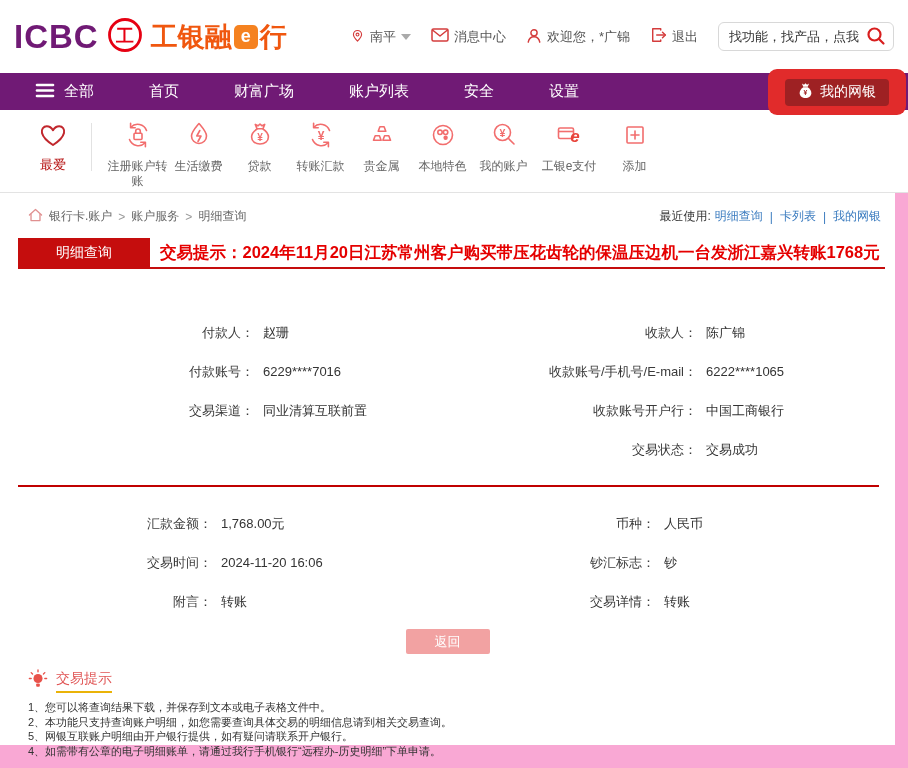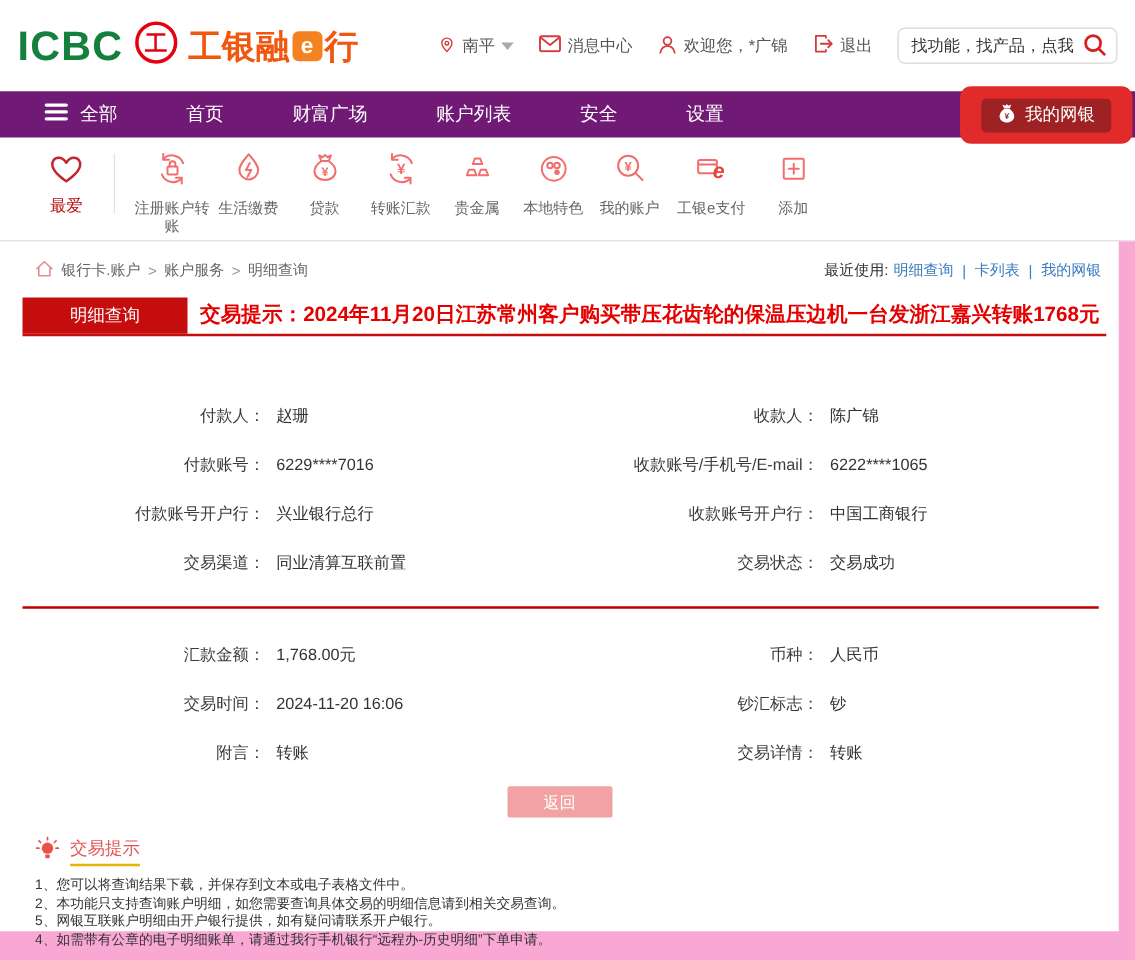--- a/index.html
+++ b/index.html
@@ -2,21 +2,21 @@
 <html><head>
 <meta charset="utf-8">
 <style>
   * { box-sizing: border-box; margin: 0; padding: 0; }
   html,body { width: 908px; height: 768px; overflow: hidden; }
   body { font-family: "Liberation Sans", "DejaVu Sans", sans-serif; background: #fff; }
 
   
   .header { height: 73px; display: flex; align-items: center; padding: 0 14px; background: #fff; }
   .logo { display: flex; align-items: center; gap: 8px; }
-  .logo-icbc { font-size: 33px; font-weight: bold; color: #15803d; letter-spacing: 1px; }
+  .logo-icbc { font-size: 33px; font-weight: bold; color: #701a75; letter-spacing: 1px; }
   .brand { font-size: 27px; font-weight: bold; color: #f0570f; display: flex; align-items: center; gap: 2px; }
   .brand .ebox { display: inline-flex; align-items: center; justify-content: center; width: 24px; height: 24px; background: #f58220; color: #fff; border-radius: 5px; font-size: 18px; }
   .header-right { margin-left: auto; display: flex; align-items: center; gap: 20px; font-size: 13px; color: #555; }
   .hitem { display: flex; align-items: center; gap: 5px; cursor: pointer; white-space: nowrap; }
   .caret-down { width: 0; height: 0; border-left: 5px solid transparent; border-right: 5px solid transparent; border-top: 6px solid #aaa; }
   .searchwrap { position: relative; }
   .searchwrap input { width: 176px; height: 29px; border: 1px solid #d8d8d8; border-radius: 6px; padding: 0 32px 0 10px; font-size: 13px; font-family: inherit; color: #333; outline: none; }
   .searchwrap input::placeholder { color: #333; opacity: 1; }
   .search-ico { position: absolute; right: 8px; top: 4px; }
 
@@ -48,21 +48,21 @@
   .tab { background: #c50d0d; color: #fff; font-size: 14px; width: 132px; height: 29px; display: flex; align-items: center; justify-content: center; cursor: pointer; }
   .headline { color: #e50000; font-weight: bold; font-size: 16.5px; margin-left: 10px; white-space: nowrap; line-height: 29px; }
 
   .cols { display: flex; }
   .col-l { width: 455px; }
   .col-r { flex: 1; }
   .frow { height: 39px; display: flex; align-items: center; font-size: 13px; color: #3a3a3a; }
   .col-l .flbl { width: 212px; text-align: right; flex-shrink: 0; }
   .col-r .flbl { width: 200px; text-align: right; flex-shrink: 0; }
   .fval { margin-left: 9px; color: #333; }
-  .upper { padding-top: 44px; }
+  .upper { padding-top: 44px; padding-left: 42px; }
   .divider-red { height: 2px; background: #c00000; margin: 16px 16px 0 18px; }
   .lower { padding-top: 17px; }
 
   .back-btn { display: block; margin: 8px auto 0; width: 84px; height: 25px; background: #f2a2a2; color: #fff; font-size: 13px; border: none; border-radius: 2px; cursor: pointer; font-family: inherit; }
 
   .tips { margin: 15px 0 0 28px; }
   .tips-head { display: flex; align-items: center; gap: 8px; }
   .tips-title { color: #e05555; font-size: 14px; border-bottom: 2px solid #eab308; padding-bottom: 3px; }
   .tips-list { margin-top: 7px; font-size: 11px; color: #333; line-height: 1.33; }
 </style>
@@ -322,24 +322,20 @@
 
   <div class="cols upper">
     <div class="col-l">
       <div class="frow">
             <span class="flbl">付款人：</span>
             <span class="fval">赵珊</span>
           </div>
       <div class="frow">
             <span class="flbl">付款账号：</span>
             <span class="fval">6229****7016</span>
-          </div>
-      <div class="frow">
-            <span class="flbl">付款账号开户行：</span>
-            <span class="fval">兴业银行总行</span>
           </div>
       <div class="frow">
             <span class="flbl">交易渠道：</span>
             <span class="fval">同业清算互联前置</span>
           </div>
     </div>
     <div class="col-r">
       <div class="frow">
             <span class="flbl">收款人：</span>
             <span class="fval">陈广锦</span>

